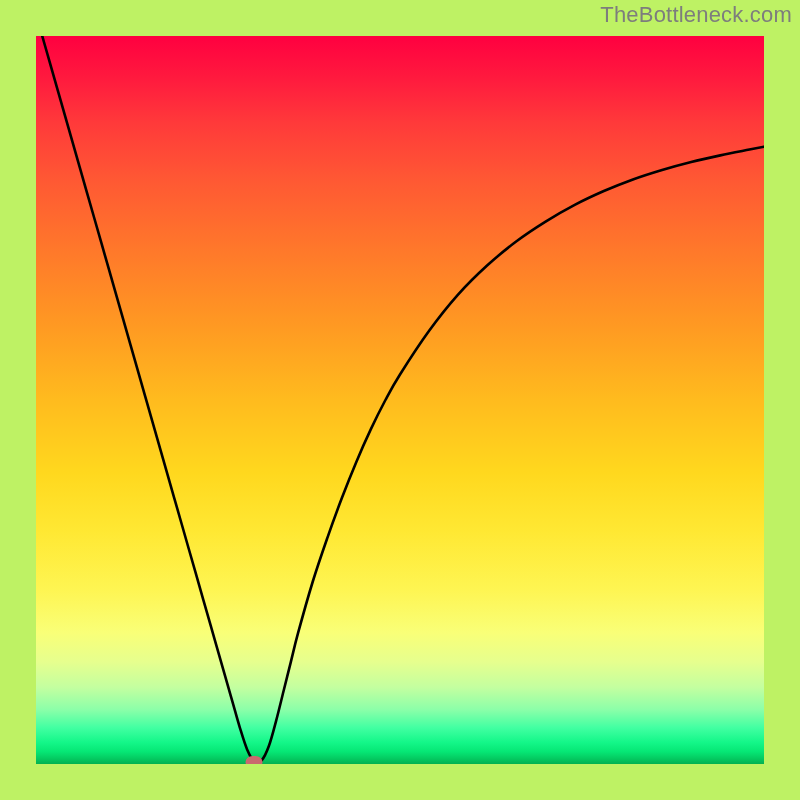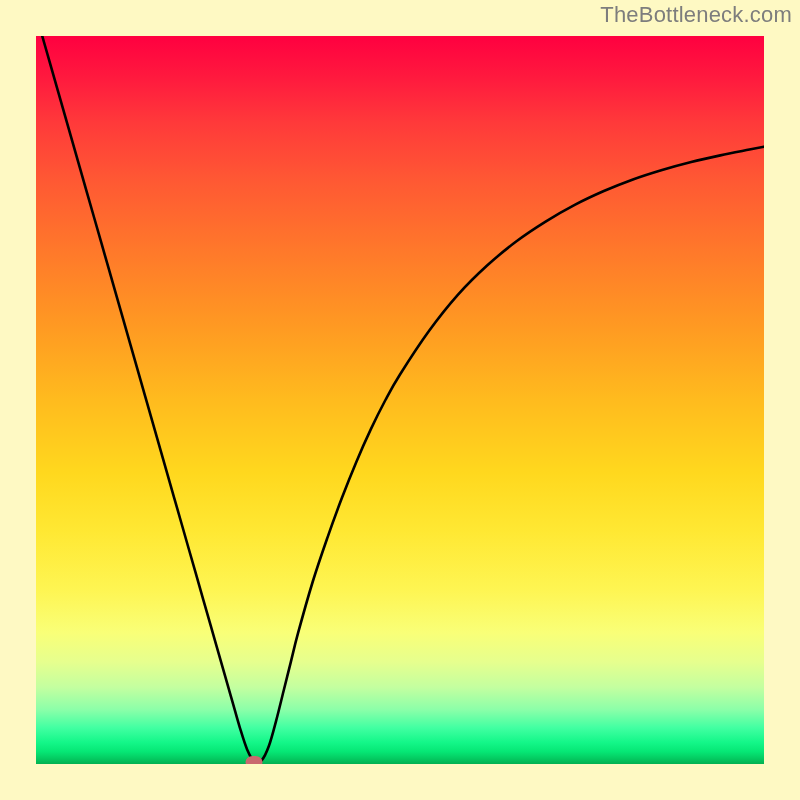--- a/index.html
+++ b/index.html
@@ -10,21 +10,21 @@
     overflow: hidden;
     background: #000000;
     font-family: Arial, Helvetica, sans-serif;
   }
   .frame {
     position: absolute;
     left: 0;
     top: 0;
     width: 800px;
     height: 800px;
-    background: #fef9c3;
+    background: #bef264;
   }
   .plot-area {
     position: absolute;
     left: 36px;
     top: 36px;
     width: 728px;
     height: 728px;
     overflow: hidden;
   }
   .gradient {

